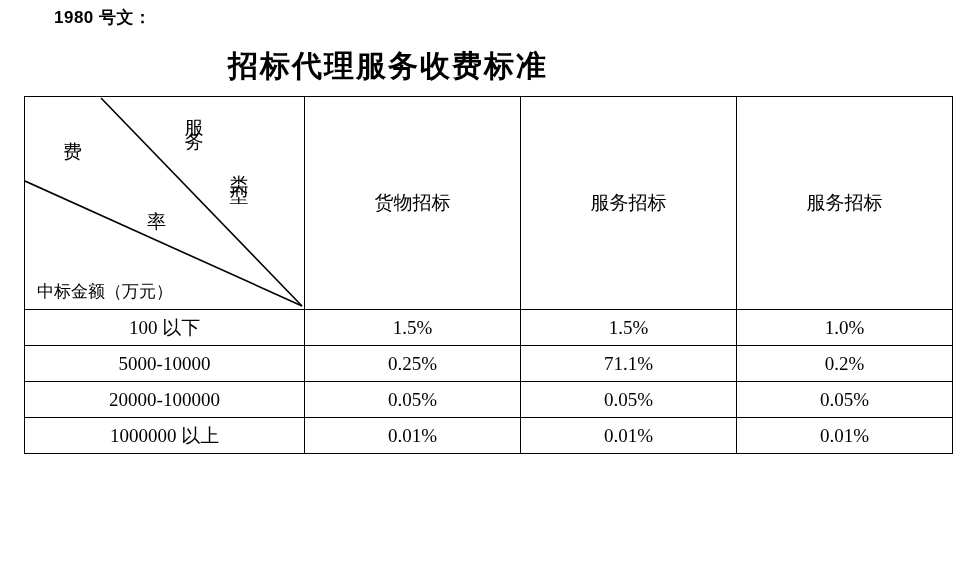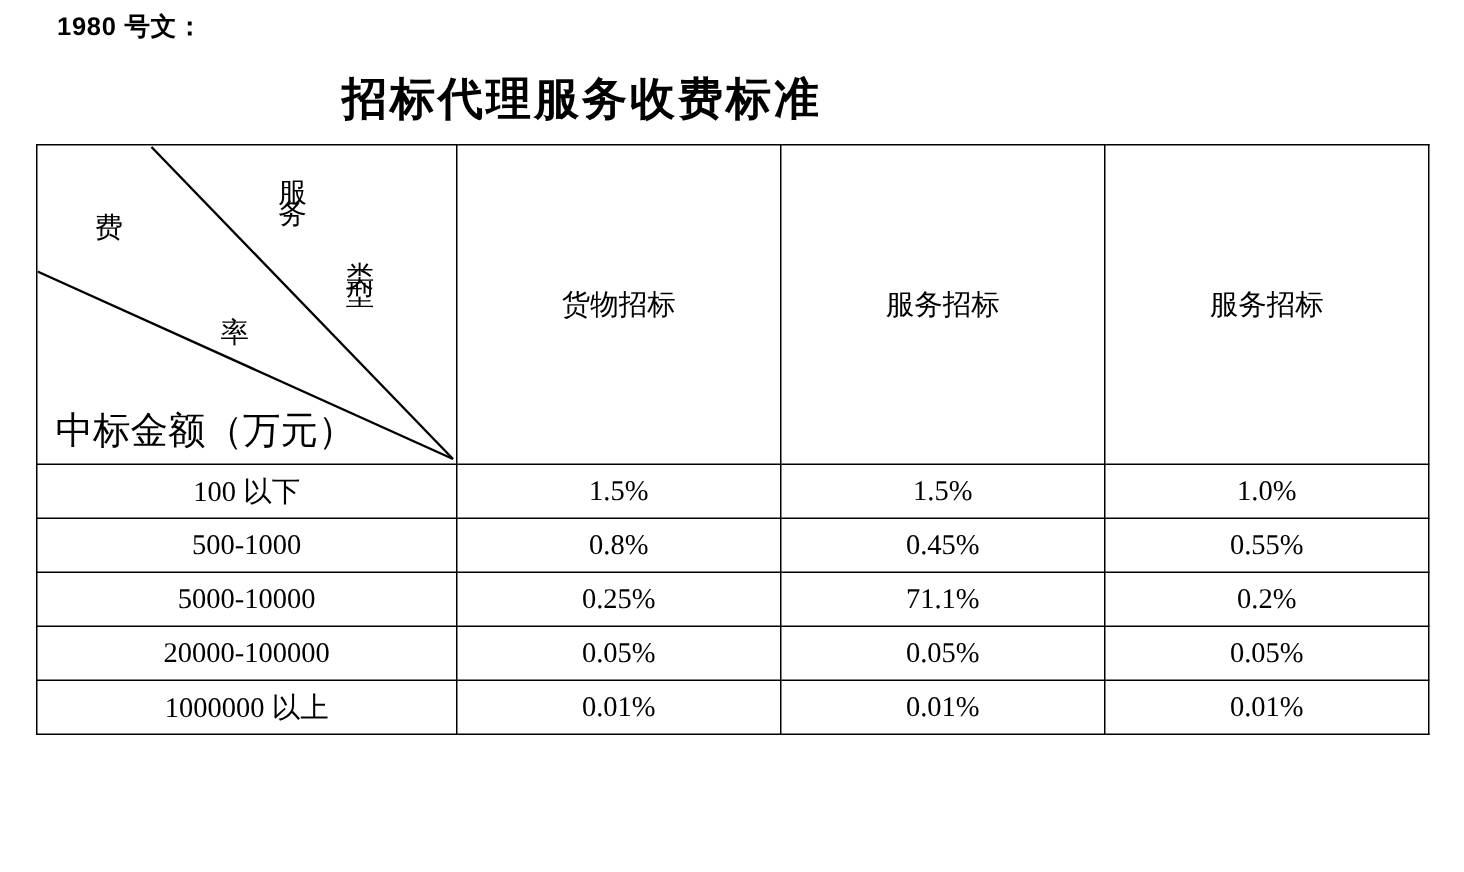--- a/index.html
+++ b/index.html
@@ -10,21 +10,21 @@
     width: 976px;
     height: 581px;
     background: #ffffff;
     font-family: "Liberation Serif", serif;
     color: #000000;
     position: relative;
     overflow: hidden;
   }
   .doc-note {
     position: absolute;
-    left: 38px;
+    left: 54px;
     top: 6px;
     font-family: "Liberation Sans", sans-serif;
     font-weight: bold;
     font-size: 17px;
     letter-spacing: 0.5px;
   }
   .doc-title {
     position: absolute;
     left: 0;
     top: 46px;
@@ -90,21 +90,21 @@
   .vert {
     writing-mode: vertical-rl;
     text-orientation: upright;
     letter-spacing: 12px;
     line-height: 1;
   }
   .lbl-amount {
     left: 12px;
     bottom: 6px;
     top: auto;
-    font-size: 25px;
+    font-size: 17px;
   }
   td.head-cell {
     height: 212px;
     font-size: 21px;
   }
   td.row-label {
     height: 35px;
     font-size: 19px;
   }
   td.row-val {
@@ -148,26 +148,20 @@
         <td class="head-cell">服务招标</td>
       </tr>
 
       <tr>
         <td class="row-label">100 以下</td>
         <td class="row-val">1.5%</td>
         <td class="row-val">1.5%</td>
         <td class="row-val">1.0%</td>
       </tr>
       <tr>
-        <td class="row-label">500-1000</td>
-        <td class="row-val">0.8%</td>
-        <td class="row-val">0.45%</td>
-        <td class="row-val">0.55%</td>
-      </tr>
-      <tr>
         <td class="row-label">5000-10000</td>
         <td class="row-val">0.25%</td>
         <td class="row-val">71.1%</td>
         <td class="row-val">0.2%</td>
       </tr>
       <tr>
         <td class="row-label">20000-100000</td>
         <td class="row-val">0.05%</td>
         <td class="row-val">0.05%</td>
         <td class="row-val">0.05%</td>

